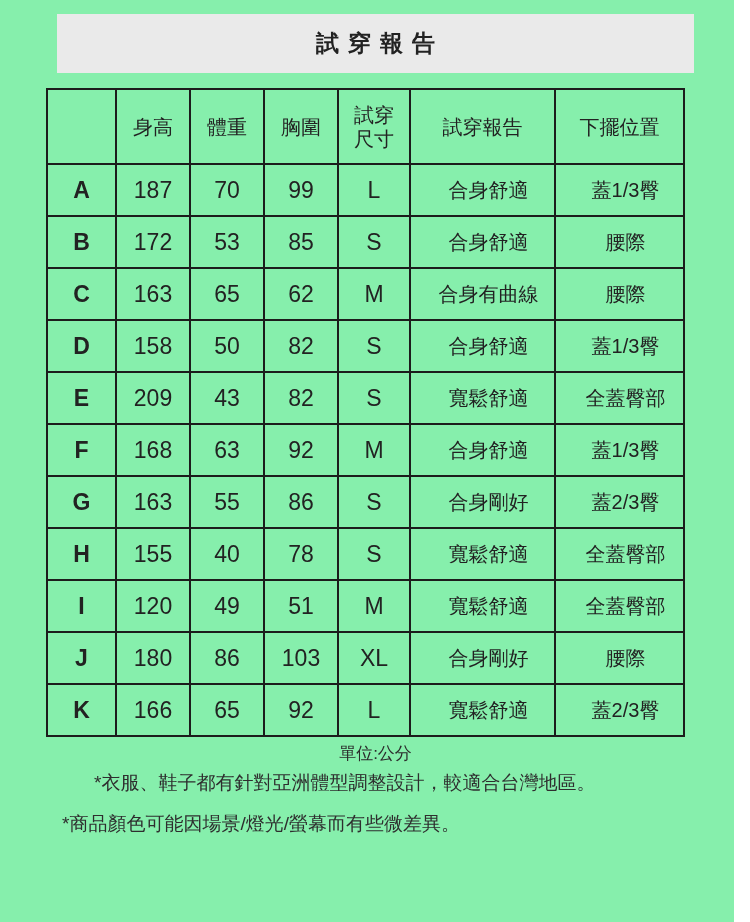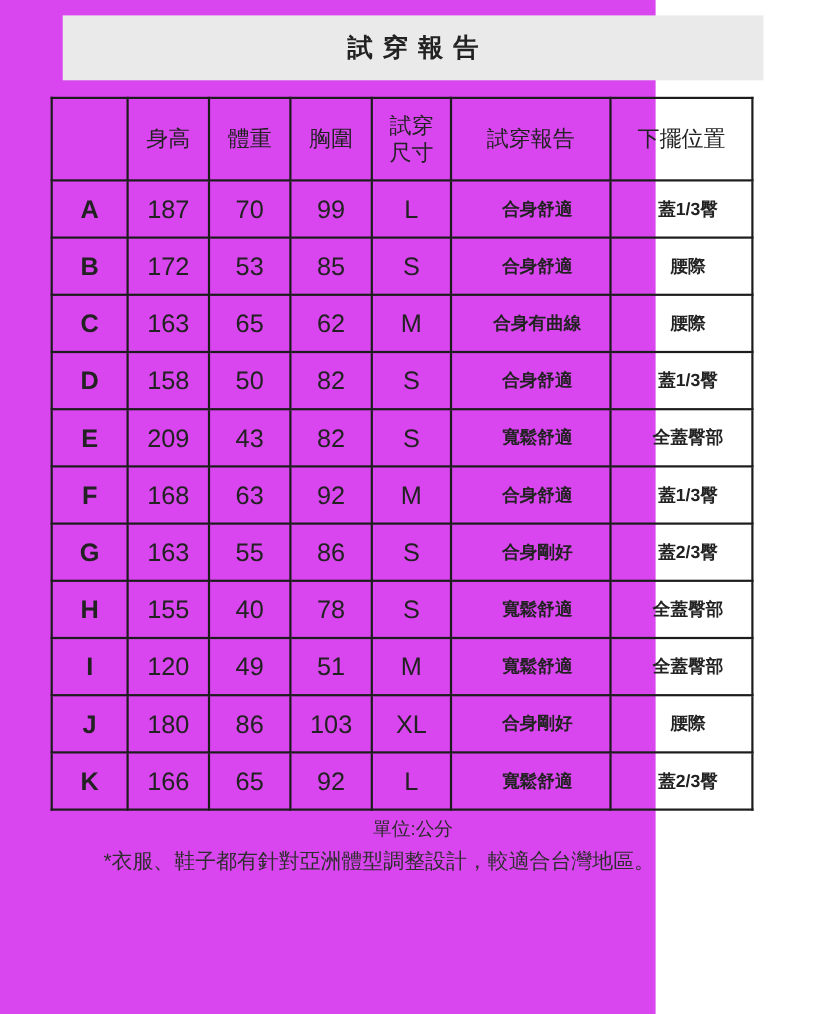--- a/index.html
+++ b/index.html
@@ -4,21 +4,21 @@
 <style>
   * { margin: 0; padding: 0; box-sizing: border-box; }
   html, body { background: #ffffff; }
   body {
     width: 750px; height: 922px;
     font-family: "Liberation Sans", "DejaVu Sans", sans-serif;
     color: #222222;
     position: relative;
     overflow: hidden;
   }
-  .page { position: relative; width: 596px; height: 922px; background: #d946ef; }
+  .page { position: relative; width: 734px; height: 922px; background: #86efac; }
 
   
   .banner {
     position: absolute; left: 57px; top: 14px;
     width: 637px; height: 59px;
     background: #eaeaea;
     display: flex; align-items: center; justify-content: center;
   }
   .banner .title {
     font-size: 23px; font-weight: bold; color: #222222;
@@ -46,21 +46,21 @@
   col.w-chest  { width: 74px; }
   col.w-size   { width: 72px; }
   col.w-report { width: 145px; }
   col.w-hem    { width: 129px; }
   .fit-table td.col-label  { font-size: 23px; font-weight: bold; }
   .fit-table td.col-height,
   .fit-table td.col-weight,
   .fit-table td.col-chest,
   .fit-table td.col-size   { font-size: 23px; font-weight: 400; }
   .fit-table td.col-report,
-  .fit-table td.col-hem    { font-size: 16px; font-weight: 700; padding-left: 12px; }
+  .fit-table td.col-hem    { font-size: 20px; font-weight: 400; padding-left: 12px; }
 
   
   .unit-note {
     position: absolute; left: 57px; top: 742px;
     width: 637px; text-align: center;
     font-size: 17px; color: #2b2b2b;
   }
 
   
   .footnote { position: absolute; left: 62px; font-size: 19px; color: #2e2e2e; }
@@ -198,14 +198,15 @@
           <td class="col-size">L</td>
           <td class="col-report">寬鬆舒適</td>
           <td class="col-hem">蓋2/3臀</td>
         </tr>
       </tbody>
   </table>
 
   <div class="unit-note">單位:公分</div>
 
   <div class="footnote n0">*衣服、鞋子都有針對亞洲體型調整設計，較適合台灣地區。</div>
+  <div class="footnote n1">*商品顏色可能因場景/燈光/螢幕而有些微差異。</div>
 
 </div>
 
 </body></html>

